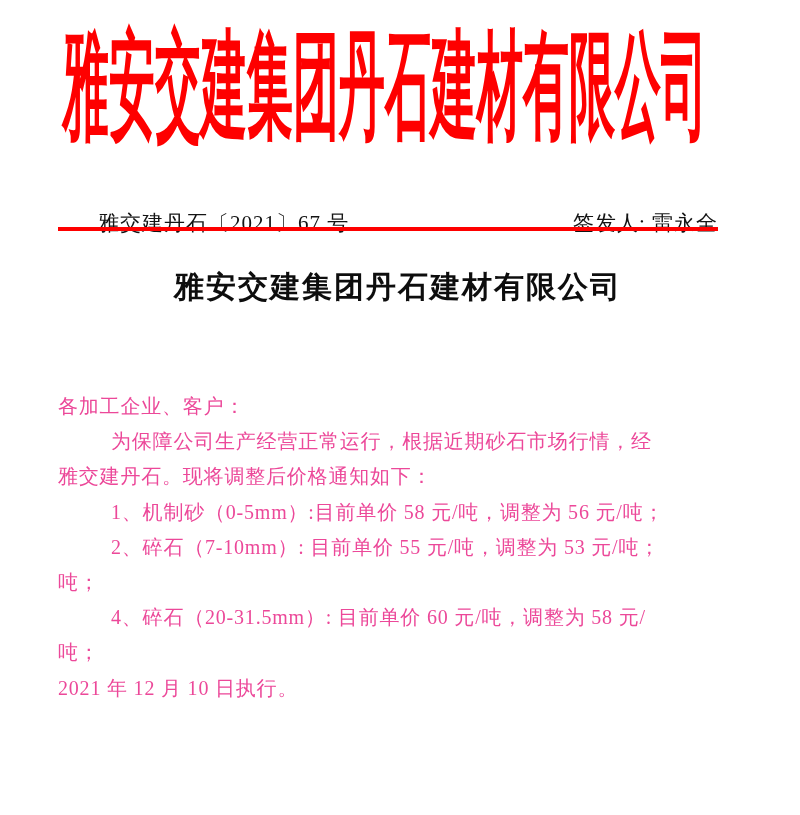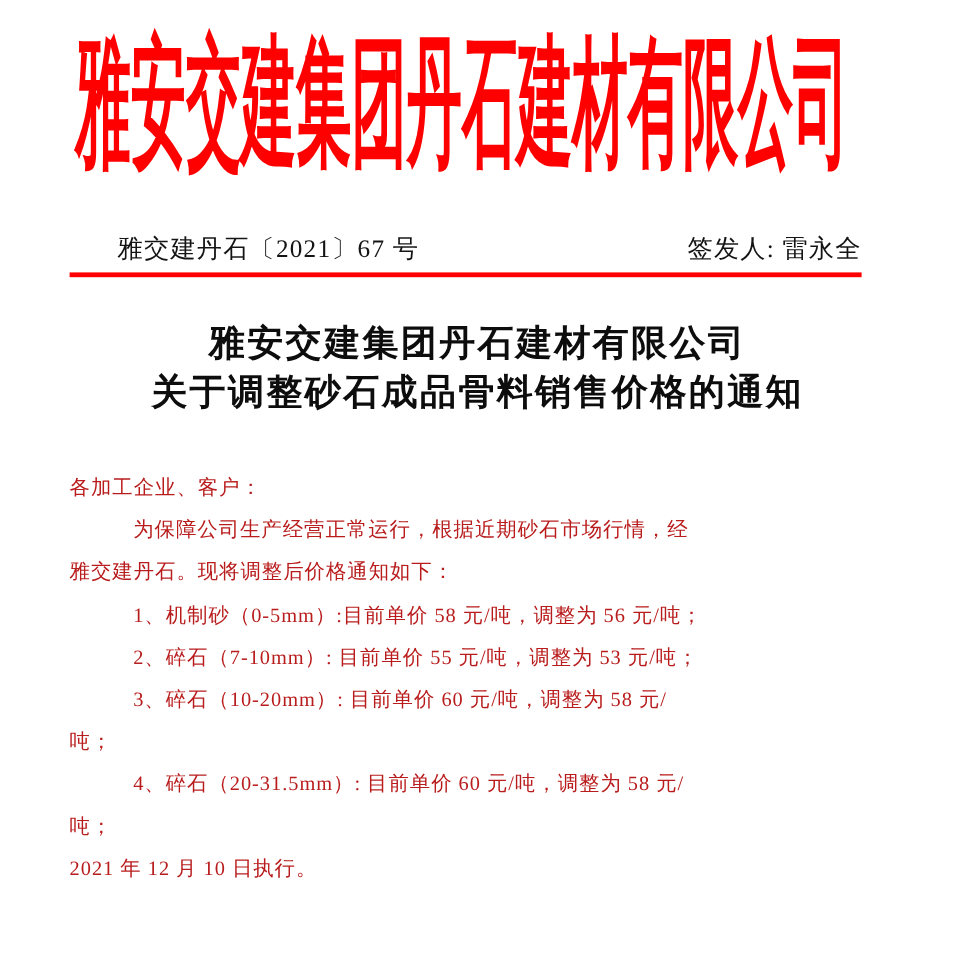--- a/index.html
+++ b/index.html
@@ -45,21 +45,21 @@
     top: 194px;
     left: 60px;
     width: 658px;
     display: flex;
     justify-content: space-between;
     align-items: flex-end;
     font-size: 21px;
     line-height: 26px;
     letter-spacing: 1px;
   }
-  .doc-number { padding-left: 38px; }
+  .doc-number { padding-left: 38px; margin-top: 16px; }
 
   
   .red-rule {
     position: absolute;
     top: 227px;
     left: 58px;
     width: 660px;
     height: 4px;
     background: #fe0000;
   }
@@ -77,24 +77,24 @@
     letter-spacing: 2px;
     color: #0d0d0d;
   }
 
   
   .body-text {
     position: absolute;
     top: 389px;
     left: 58px;
     width: 684px;
-    font-size: 17px;
+    font-size: 20px;
     line-height: 35.2px;
     letter-spacing: 0.8px;
-    color: #b91c1c;
+    color: #ec4899;
   }
   .body-line { white-space: nowrap; }
   .indent-0 { padding-left: 0; }
   .indent-1 { padding-left: 28px; }
   .indent-2 { padding-left: 53px; }
 </style>
 </head>
 <body>
 
 <div class="page">
@@ -105,29 +105,27 @@
 
   <div class="meta-row">
     <span class="doc-number">雅交建丹石〔2021〕67 号</span>
     <span class="issuer">签发人: 雷永全</span>
   </div>
 
   <div class="red-rule"></div>
 
   <div class="doc-title">
     <div>雅安交建集团丹石建材有限公司</div>
-    <div>关于调整砂石成品骨料销售价格的通知</div>
   </div>
 
   <div class="body-text">
       <div class="body-line indent-0">各加工企业、客户：</div>
       <div class="body-line indent-2">为保障公司生产经营正常运行，根据近期砂石市场行情，经</div>
       <div class="body-line indent-0">雅交建丹石。现将调整后价格通知如下：</div>
       <div class="body-line indent-2">1、机制砂（0-5mm）:目前单价 58 元/吨，调整为 56 元/吨；</div>
       <div class="body-line indent-2">2、碎石（7-10mm）: 目前单价 55 元/吨，调整为 53 元/吨；</div>
-      <div class="body-line indent-2">3、碎石（10-20mm）: 目前单价 60 元/吨，调整为 58 元/</div>
       <div class="body-line indent-0">吨；</div>
       <div class="body-line indent-2">4、碎石（20-31.5mm）: 目前单价 60 元/吨，调整为 58 元/</div>
       <div class="body-line indent-0">吨；</div>
       <div class="body-line indent-0">2021 年 12 月 10 日执行。</div>
     </div>
 
 </div>
 
 </body></html>

